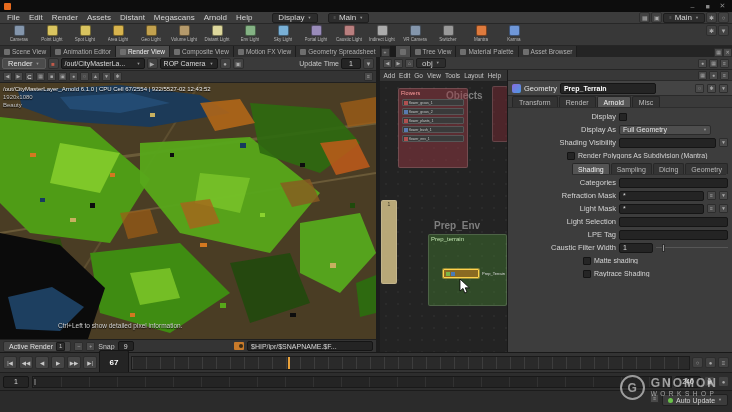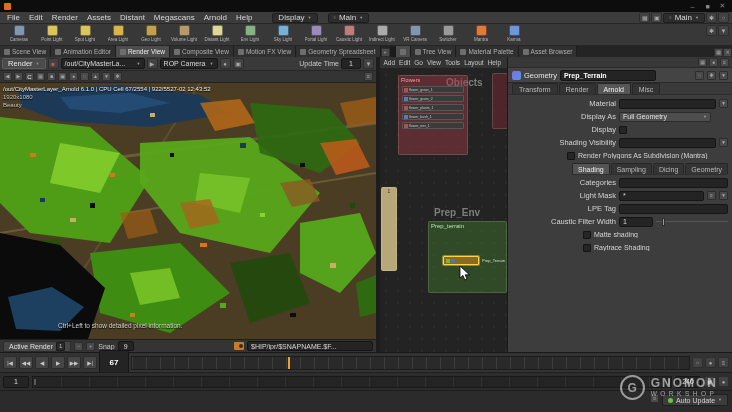--- a/index.html
+++ b/index.html
@@ -412,20 +412,33 @@
         <div class="camico"></div>
         <div class="field" style="width:126px;height:10px">
           <span>$HIP/ipr/$SNAPNAME.$F...</span>
         </div>
       </div>
     </div>
 
     <div class="splitter"></div>
 
     <div class="right-region">
+      <div class="pathrow">
+        <div class="mini">◀</div>
+        <div class="mini">▶</div>
+        <div class="mini">⌂</div>
+        <div class="chip">
+          <span>obj</span>
+          <span class="chev">▼</span>
+        </div>
+        <div class="spacer"></div>
+        <div class="mini">●</div>
+        <div class="mini">▦</div>
+        <div class="mini">≡</div>
+      </div>
 
       <div class="rsplit">
 
         <div class="network">
           <div class="net-menu">
             <span>Add</span>
             <span>Edit</span>
             <span>Go</span>
             <span>View</span>
             <span>Tools</span>
@@ -500,64 +513,71 @@
           </div>
           <div class="p-tabs">
             <div class="p-tab">Transform</div>
             <div class="p-tab">Render</div>
             <div class="p-tab active">Arnold</div>
             <div class="p-tab">Misc</div>
           </div>
 
           <div class="p-body">
             <div class="prow">
-              <div class="plabel">Material</div>
-              <div class="field pfield"></div>
-              <div class="mini">▼</div>
+              <div class="plabel">Display</div>
+              <div class="pcheck"></div>
             </div>
             <div class="prow">
               <div class="plabel">Display As</div>
               <div class="pdrop" style="width:92px">
                 <span>Full Geometry</span>
                 <span class="chev">▼</span>
               </div>
             </div>
             <div class="prow">
-              <div class="plabel">Display</div>
-              <div class="pcheck"></div>
-            </div>
-            <div class="prow">
               <div class="plabel">Shading Visibility</div>
               <div class="field pfield"></div>
               <div class="mini">▼</div>
             </div>
             <div class="prow">
               <div style="width:52px;flex:none"></div>
               <div class="pcheck"></div>
               <div class="ptoggle-lbl">Render Polygons As Subdivision (Mantra)</div>
             </div>
 
             <div class="subtabs">
               <div class="stab active">Shading</div>
               <div class="stab">Sampling</div>
               <div class="stab">Dicing</div>
               <div class="stab">Geometry</div>
             </div>
 
             <div class="prow">
               <div class="plabel">Categories</div>
               <div class="field pfield"></div>
+            </div>
+            <div class="prow">
+              <div class="plabel">Refraction Mask</div>
+              <div class="field pfield">
+                  <span>*</span>
+                </div>
+              <div class="mini">≡</div>
+              <div class="mini">▼</div>
             </div>
             <div class="prow">
               <div class="plabel">Light Mask</div>
               <div class="field pfield">
                   <span>*</span>
                 </div>
               <div class="mini">≡</div>
               <div class="mini">▼</div>
+            </div>
+            <div class="prow">
+              <div class="plabel">Light Selection</div>
+              <div class="field pfield"></div>
             </div>
             <div class="prow">
               <div class="plabel">LPE Tag</div>
               <div class="field pfield"></div>
             </div>
             <div class="prow">
               <div class="plabel">Caustic Filter Width</div>
               <div class="field" style="width:34px;height:10px;font-size:7px">
                 <span>1</span>
               </div>

